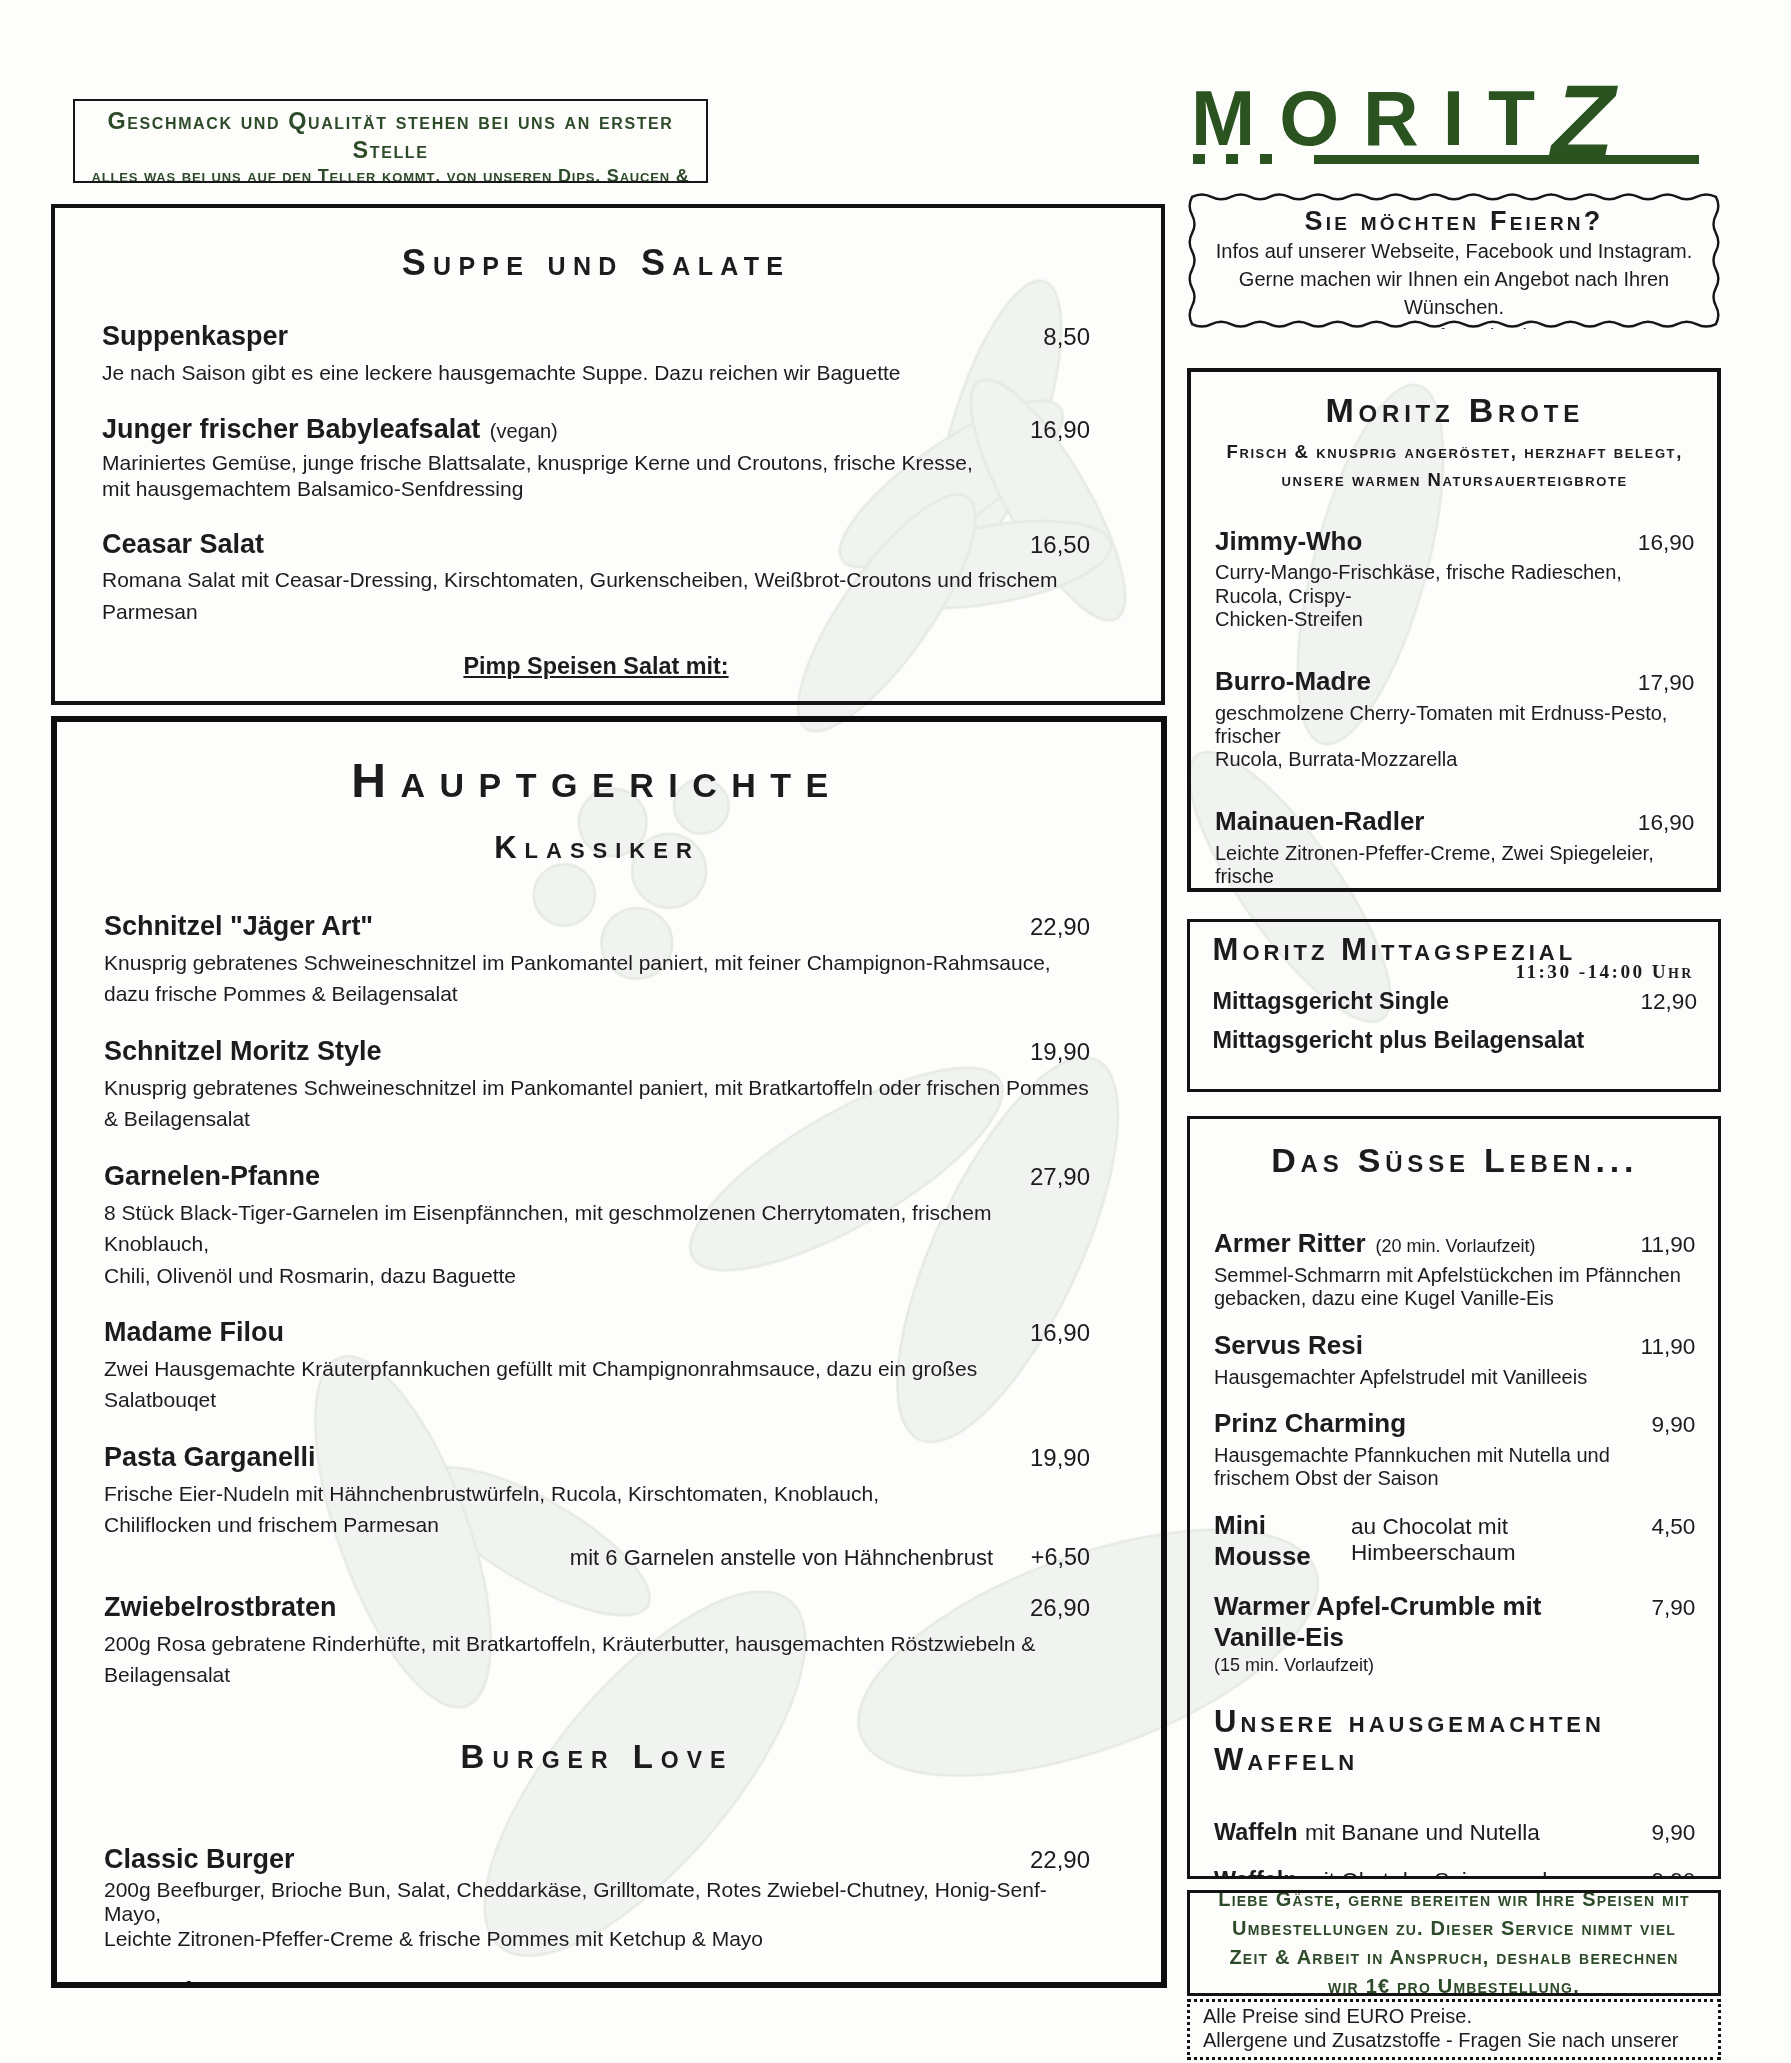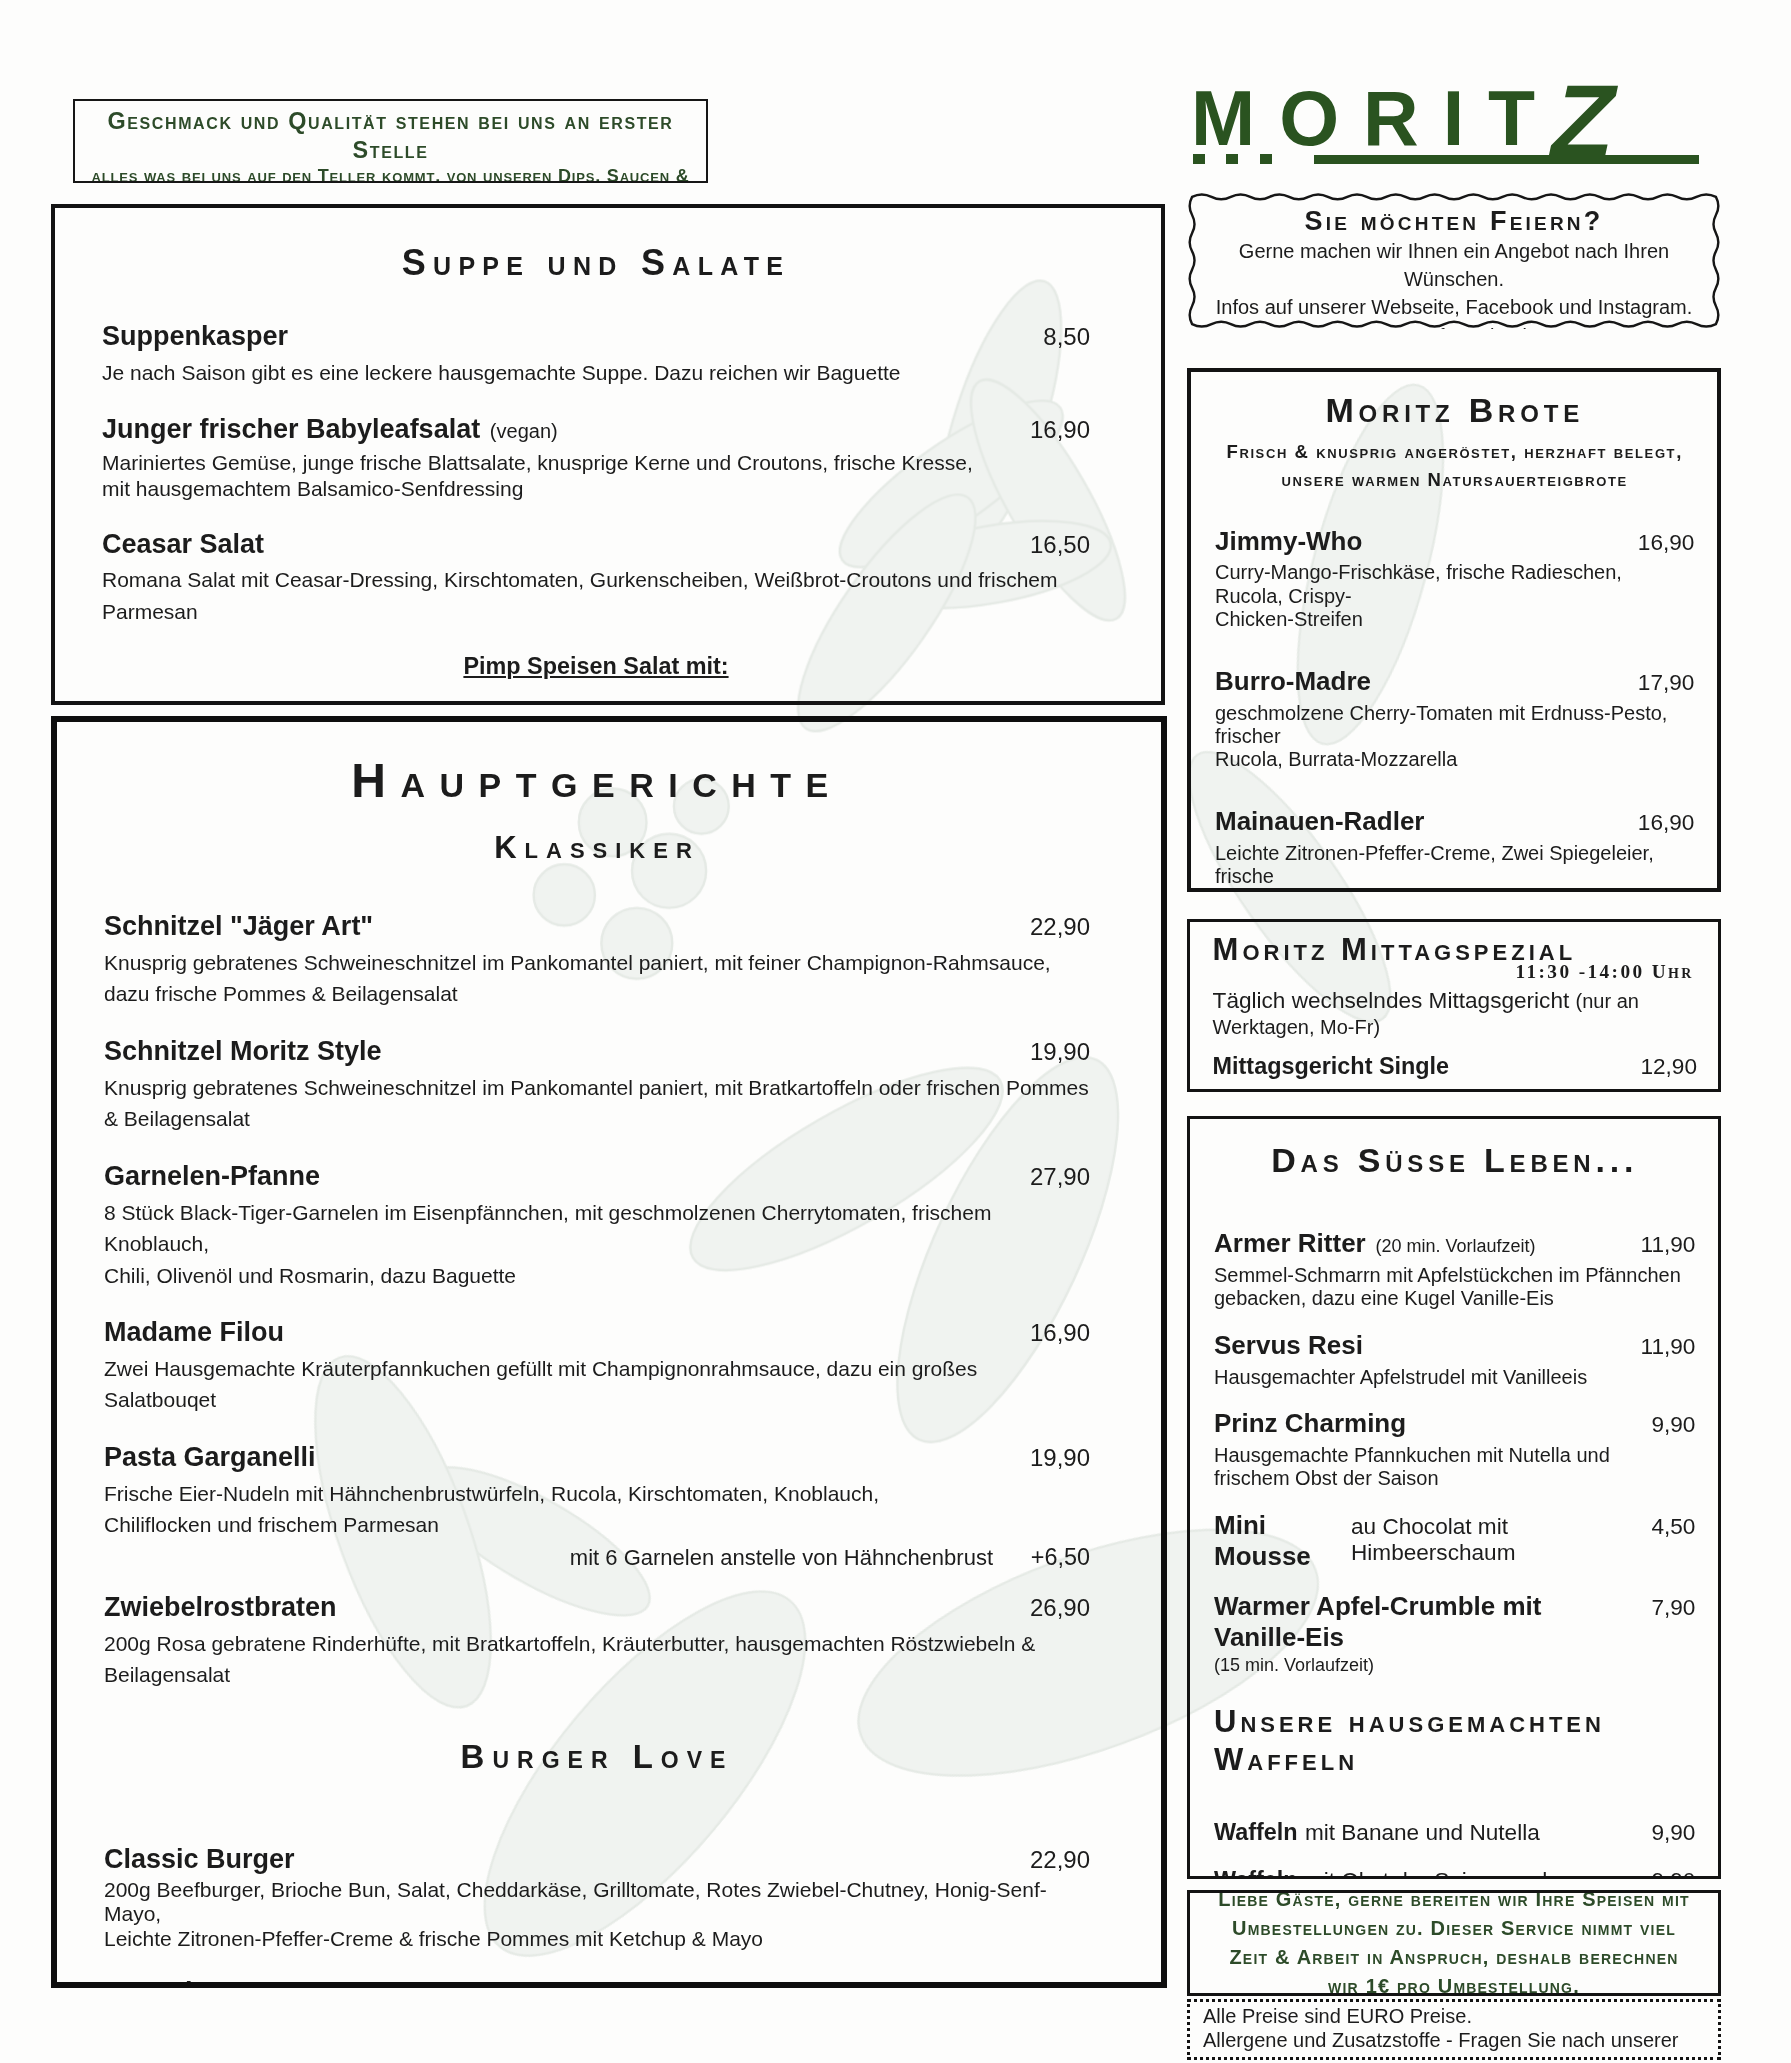--- a/index.html
+++ b/index.html
@@ -262,22 +262,22 @@
     </div>
 
   </div>
 
   <div class="layer box rbox feiern">
     <svg class="wavy-svg" width="534" height="137" viewBox="0 0 662 170">
       <path id="wavy-path" fill="none" stroke="#161616" stroke-width="3" d="M6 6 Q18.0 0.0 30.1 6.0 Q42.1 12.0 54.1 6.0 Q66.2 0.0 78.2 6.0 Q90.3 12.0 102.3 6.0 Q114.3 0.0 126.4 6.0 Q138.4 12.0 150.4 6.0 Q162.5 0.0 174.5 6.0 Q186.6 12.0 198.6 6.0 Q210.6 0.0 222.7 6.0 Q234.7 12.0 246.7 6.0 Q258.8 0.0 270.8 6.0 Q282.9 12.0 294.9 6.0 Q306.9 0.0 319.0 6.0 Q331.0 12.0 343.0 6.0 Q355.1 0.0 367.1 6.0 Q379.1 12.0 391.2 6.0 Q403.2 0.0 415.3 6.0 Q427.3 12.0 439.3 6.0 Q451.4 0.0 463.4 6.0 Q475.4 12.0 487.5 6.0 Q499.5 0.0 511.6 6.0 Q523.6 12.0 535.6 6.0 Q547.7 0.0 559.7 6.0 Q571.7 12.0 583.8 6.0 Q595.8 0.0 607.9 6.0 Q619.9 12.0 631.9 6.0 Q644.0 0.0 656.0 6.0 Q662.0 17.3 656.0 28.6 Q650.0 39.9 656.0 51.1 Q662.0 62.4 656.0 73.7 Q650.0 85.0 656.0 96.3 Q662.0 107.6 656.0 118.9 Q650.0 130.1 656.0 141.4 Q662.0 152.7 656.0 164.0 Q644.0 170.0 631.9 164.0 Q619.9 158.0 607.9 164.0 Q595.8 170.0 583.8 164.0 Q571.7 158.0 559.7 164.0 Q547.7 170.0 535.6 164.0 Q523.6 158.0 511.6 164.0 Q499.5 170.0 487.5 164.0 Q475.4 158.0 463.4 164.0 Q451.4 170.0 439.3 164.0 Q427.3 158.0 415.3 164.0 Q403.2 170.0 391.2 164.0 Q379.1 158.0 367.1 164.0 Q355.1 170.0 343.0 164.0 Q331.0 158.0 319.0 164.0 Q306.9 170.0 294.9 164.0 Q282.9 158.0 270.8 164.0 Q258.8 170.0 246.7 164.0 Q234.7 158.0 222.7 164.0 Q210.6 170.0 198.6 164.0 Q186.6 158.0 174.5 164.0 Q162.5 170.0 150.4 164.0 Q138.4 158.0 126.4 164.0 Q114.3 170.0 102.3 164.0 Q90.3 158.0 78.2 164.0 Q66.2 170.0 54.1 164.0 Q42.1 158.0 30.1 164.0 Q18.0 170.0 6.0 164.0 Q0.0 152.7 6.0 141.4 Q12.0 130.1 6.0 118.9 Q0.0 107.6 6.0 96.3 Q12.0 85.0 6.0 73.7 Q0.0 62.4 6.0 51.1 Q12.0 39.9 6.0 28.6 Q0.0 17.3 6.0 6.0 Z"></path>
     </svg>
     <div class="fe-content">
       <div class="feiern-title sc">Sie möchten Feiern?</div>
+      <div class="feiern-line">Infos auf unserer Webseite, Facebook und Instagram.</div>
       <div class="feiern-line">Gerne machen wir Ihnen ein Angebot nach Ihren Wünschen.</div>
-      <div class="feiern-line">Infos auf unserer Webseite, Facebook und Instagram.</div>
       <div class="feiern-line">www.cafemoritz.de</div>
     </div>
   </div>
 
   <div class="layer box rbox brote">
     <div class="h-right sc">Moritz Brote</div>
     <div class="brote-sub sc">Frisch &amp; knusprig angeröstet, herzhaft belegt,
 unsere warmen Natursauerteigbrote</div>
 
     <div class="mi sm">
@@ -305,24 +305,20 @@
       </div>
       <div class="mi-desc" style="line-height:1.16;">Leichte Zitronen-Pfeffer-Creme, Zwei Spiegeleier, frische
 Avocadoscheiben, Röstzwiebeln und Speck</div>
     </div>
 
   </div>
 
   <div class="layer box rbox mittag">
     <div class="mittag-title sc">Moritz Mittagspezial</div>
     <div class="mittag-hours sc">11:30 -14:00 Uhr</div>
-    <div class="mittag-note">
-      <span>Täglich wechselndes Mittagsgericht</span>
-      <span class="sfx">(nur an Werktagen, Mo-Fr)</span>
-    </div>
     <div class="mrow">
       <span class="b">Mittagsgericht Single</span>
       <span class="p">12,90</span>
     </div>
     <div class="mrow">
       <span class="b">Mittagsgericht plus Beilagensalat</span>
 
     </div>
 
   </div>

